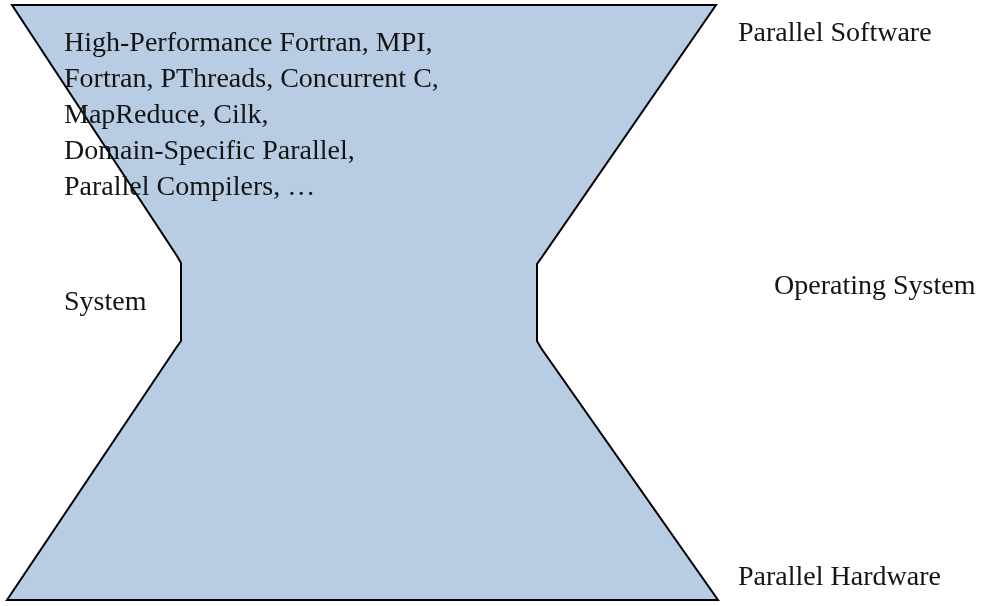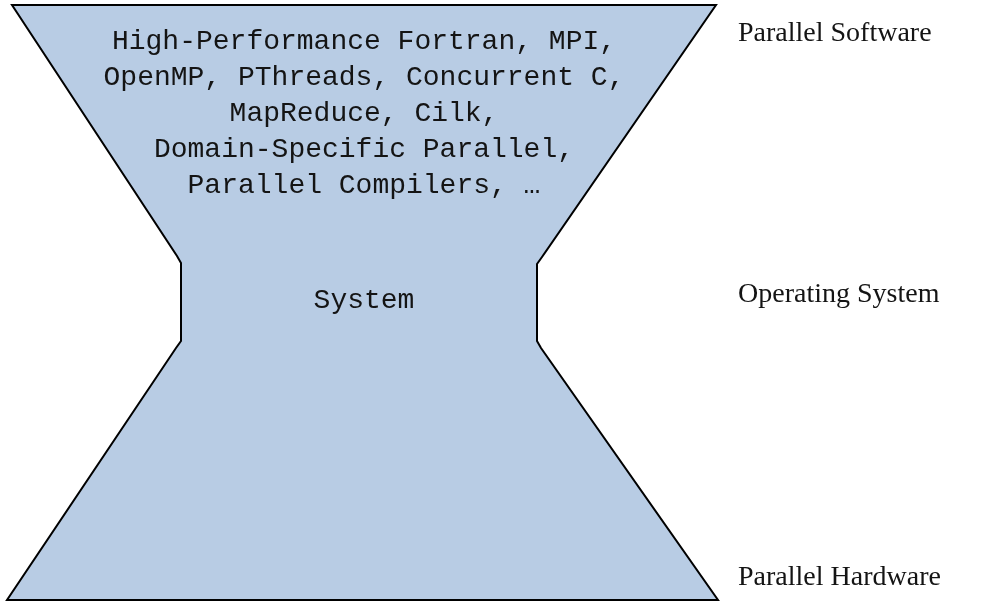--- a/index.html
+++ b/index.html
@@ -20,53 +20,51 @@
     position: absolute;
     left: 0;
     top: 0;
     width: 998px;
     height: 606px;
   }
   .text-block {
     position: absolute;
     left: 64px;
     width: 600px;
-    text-align: center;
     font-size: 28px;
     line-height: 36px;
     white-space: nowrap;
-    font-family: Liberation Mono, monospace;
   }
   .block-top    { top: 24px; }
   .block-middle { top: 283px; }
   .block-bottom { top: 437px; }
   .side-label {
     position: absolute;
     left: 738px;
     font-size: 28px;
     line-height: 36px;
     white-space: nowrap;
     text-align: center;
   }
   .side-top    { top: 14px; }
-  .side-middle { top: 275px; }
+  .side-middle { top: 267px; margin-left: 36px; }
   .side-bottom { top: 558px; }
 </style>
 </head>
 <body>
 
 <div class="canvas">
 
   <svg class="shape-svg" viewBox="0 0 998 606" xmlns="http://www.w3.org/2000/svg">
     <polygon stroke-width="2" stroke-linejoin="miter" points="12,5 716,5 542,257 537,264 537,341 541,348 718,600 7,600 176,348 181,341 181,263 177,256" fill="#b8cce4" stroke="#000000"></polygon>
   </svg>
 
   <div class="text-block block-top">
     <div>High-Performance Fortran, MPI,</div>
-    <div>OpenMP, PThreads, Concurrent C,</div>
+    <div>Fortran, PThreads, Concurrent C,</div>
     <div>MapReduce, Cilk,</div>
     <div>Domain-Specific Parallel,</div>
     <div>Parallel Compilers, …</div>
   </div>
 
   <div class="text-block block-middle">
     <div>System</div>
   </div>
 
 

